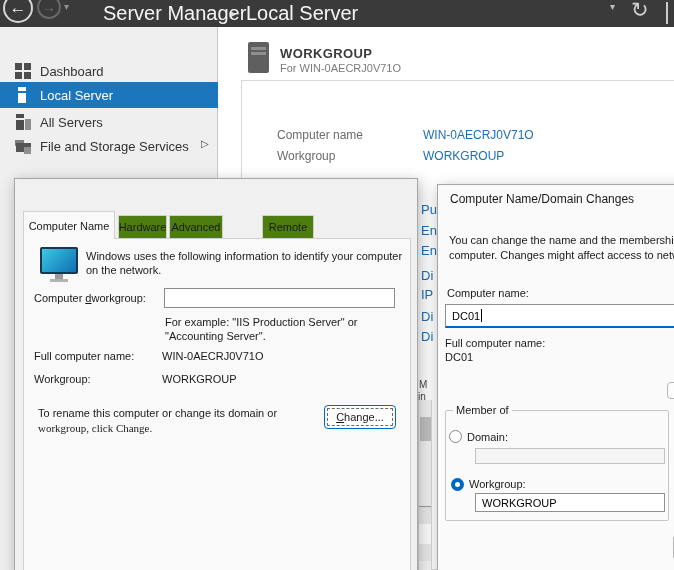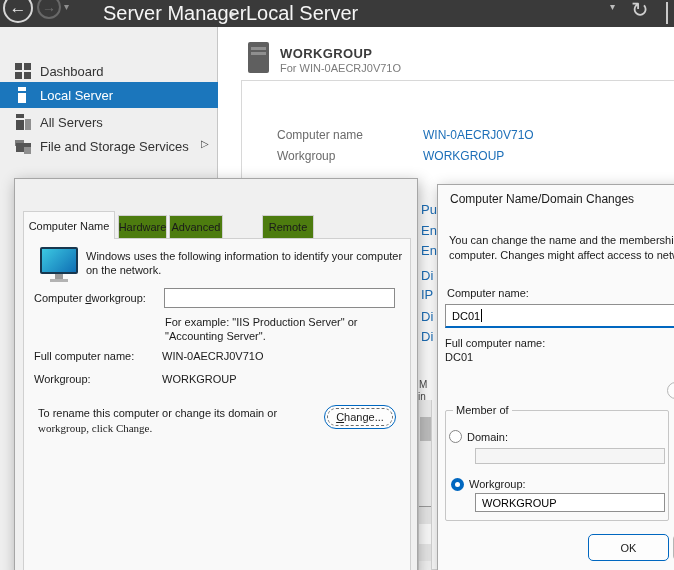--- a/index.html
+++ b/index.html
@@ -64,21 +64,21 @@
   .tab { position:absolute; border:1px solid #d0d0d0; background:#4d7c0f; font-size:11px; color:#1a1a1a;
          display:flex; align-items:center; justify-content:center; cursor:pointer; }
   .tab-active { background:#f9f9f9; border-bottom:none; z-index:3; }
   .tabpage { position:absolute; left:8px; top:59px; width:388px; height:341px; background:#f9f9f9; border:1px solid #d0d0d0; z-index:2; }
   .monitor { position:absolute; left:16px; top:8px; width:40px; height:36px; }
   .mon-frame { position:absolute; left:0; top:0; width:38px; height:27px; background:#17374f; border-radius:2px; }
   .mon-screen { position:absolute; left:2px; top:2px; width:34px; height:23px; background:linear-gradient(135deg,#3cc8e2,#0f6fb4); }
   .mon-neck { position:absolute; left:15px; top:27px; width:8px; height:5px; background:#9a9a9a; }
   .mon-base { position:absolute; left:10px; top:32px; width:18px; height:3px; background:#b3b3b3; }
   .textbox { position:absolute; background:#fff; border:1px solid #8a8a8a; }
-  .win-btn { position:absolute; background:#fdfdfd; border:1px solid #0067c0; border-radius:12px;
+  .win-btn { position:absolute; background:#fdfdfd; border:1px solid #0067c0; border-radius:4px;
              font-size:11px; color:#1a1a1a; display:flex; align-items:center; justify-content:center; cursor:pointer; }
   .focus-dash { outline:1px dashed #6a6a6a; outline-offset:-4px; }
   
   .cnd { left:437px; top:184px; width:253px; height:390px; background:#fafafa; border:1px solid #a6a6a6; }
   .cnd-title { position:absolute; left:12px; top:7px; font-size:12px; color:#1a1a1a; white-space:nowrap; }
   .cnd-input { position:absolute; left:7px; top:119px; width:240px; height:24px; background:#fff;
                border:1px solid #8f8f8f; border-bottom:2px solid #0067c0; font-size:11px; color:#000;
                display:flex; align-items:center; padding-left:6px; }
   .cursorbar { width:1px; height:13px; background:#000; margin-left:1px; }
   .groupbox { position:absolute; left:7px; top:225px; width:224px; height:111px; border:1px solid #c6c6c6; border-radius:2px; }
@@ -242,19 +242,16 @@
     <div class="radio radio-off" style="left:11px; top:245px;"></div>
     <span class="txt11" style="left:29px; top:246px;text-align:center;">Domain:</span>
     <div class="input-dis" style="left:37px; top:263px; width:190px; height:16px;"></div>
 
     <div class="radio radio-on" style="left:13px; top:293px;"></div>
     <span class="txt11" style="left:31px; top:293px;">Workgroup:</span>
     <div class="input-en" style="left:37px; top:308px; width:190px; height:19px;">
       <span>WORKGROUP</span>
     </div>
 
-    <div class="win-btn" style="left:150px; top:349px; width:81px; height:27px; border-radius:5px;">
-      <span>OK</span>
-    </div>
     <div class="win-btn" style="left:235px; top:349px; width:40px; height:27px; border-radius:5px; border-color:#b5b5b5;"></div>
   </div>
 
 </div>
 
 </body></html>

